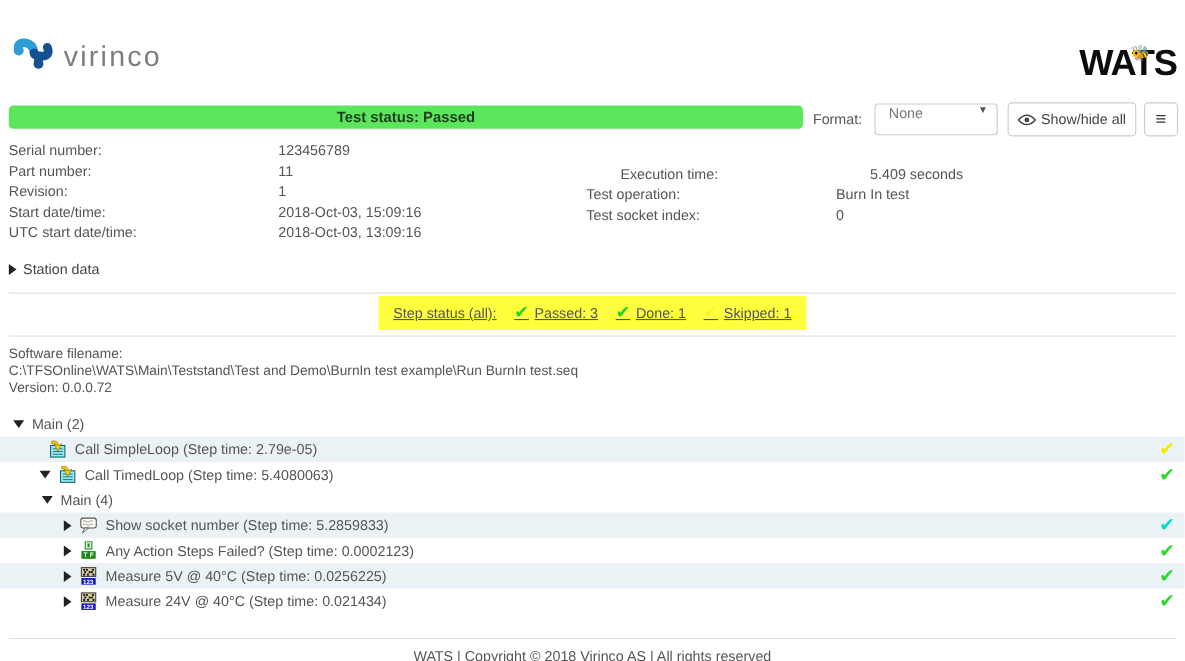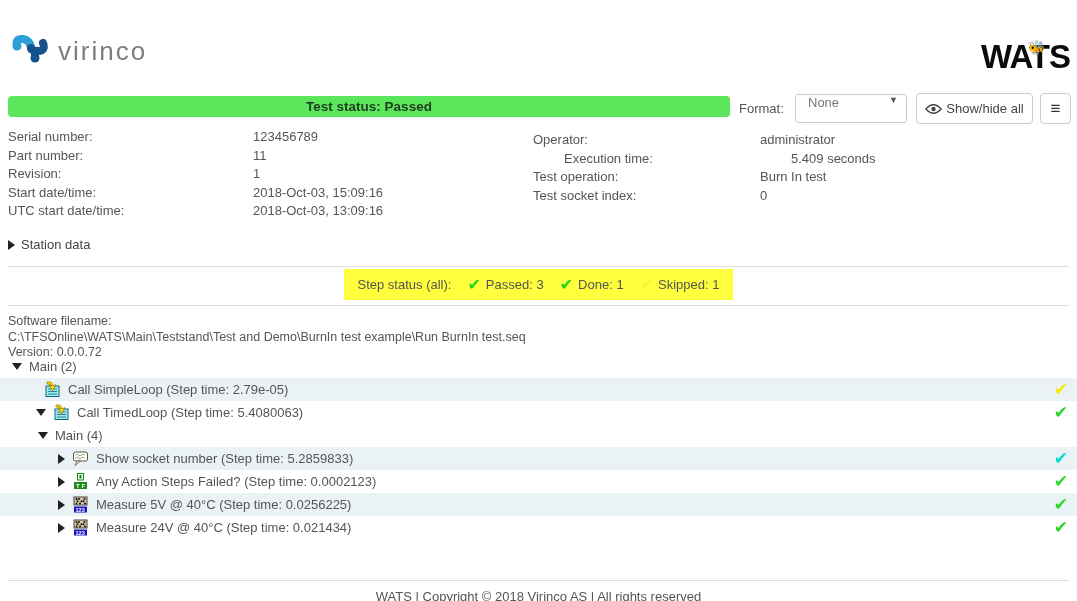--- a/index.html
+++ b/index.html
@@ -37,30 +37,30 @@
   
   .station { left:8px; top:213px; font-size:13px; color:#444; display:flex; align-items:center; gap:6px; cursor:pointer; }
   .tri-right { width:0; height:0; border-top:5px solid transparent; border-bottom:5px solid transparent; border-left:7px solid #222; display:inline-block; }
   .tri-down { width:0; height:0; border-left:5px solid transparent; border-right:5px solid transparent; border-top:7px solid #222; display:inline-block; }
 
   .hr { position:absolute; left:8px; right:8px; height:0; border-top:1px solid #ddd; }
   .hr1 { top:242px; } .hr2 { top:281px; } .hr3 { top:556px; }
 
   
   .step-status { left:50%; transform:translateX(-50%); top:245px; height:31px; background:#ffff3d;
-    display:flex; align-items:center; padding:0 14px; gap:16px; font-size:13px; color:#555; white-space:nowrap; }
+    display:flex; align-items:center; padding:0 14px; gap:16px; font-size:13px; color:#555; white-space:nowrap;text-decoration:underline; }
   .ss-item { display:flex; align-items:center; gap:5px; }
   .chk { font-weight:bold; font-size:16px; line-height:1; }
   .chk-green { color:#22d422; } .chk-yellow { color:#f4f438; }
 
   
   .software { left:8px; top:290px; font-size:12.5px; line-height:15.5px; color:#555; }
 
   
-  .tree { left:0; top:331px; right:0; }
+  .tree { left:0; top:350px; right:0; }
   .trow { position:relative; height:23px; display:flex; align-items:center; gap:7px; font-size:13px; color:#555; cursor:pointer; }
   .trow.hl { background:#ebf2f6; }
   .rowcheck { position:absolute; right:9px; top:2px; font-size:17px; font-weight:bold; line-height:19px; }
   .ck-green { color:#29d829; } .ck-cyan { color:#00dcc8; } .ck-yellow { color:#f5e800; }
   .ticon { width:17px; height:17px; flex:0 0 17px; }
   .ind0 { margin-left:12px; } .ind1 { margin-left:44px; } .ind1b { margin-left:36px; }
   .ind2 { margin-left:38px; } .ind3 { margin-left:58px; }
   .grp { color:#555; }
 
   
@@ -109,22 +109,20 @@
     <span class="info-label">Serial number:</span><span>123456789</span></div>
   <div class="abs info-row lcol" style="left:8px;top:122.6px">
     <span class="info-label">Part number:</span><span>11</span></div>
   <div class="abs info-row lcol" style="left:8px;top:141.2px">
     <span class="info-label">Revision:</span><span>1</span></div>
   <div class="abs info-row lcol" style="left:8px;top:159.8px">
     <span class="info-label">Start date/time:</span><span>2018-Oct-03, 15:09:16</span></div>
   <div class="abs info-row lcol" style="left:8px;top:178.4px">
     <span class="info-label">UTC start date/time:</span><span>2018-Oct-03, 13:09:16</span></div>
 
-  <div class="abs info-row rcol" style="left:533px;top:107px">
-    <span class="info-label">Operator:</span><span>administrator</span></div>
   <div class="abs info-row rcol" style="left:564px;top:125.6px">
     <span class="info-label">Execution time:</span><span>5.409 seconds</span></div>
   <div class="abs info-row rcol" style="left:533px;top:144.2px">
     <span class="info-label">Test operation:</span><span>Burn In test</span></div>
   <div class="abs info-row rcol" style="left:533px;top:162.8px">
     <span class="info-label">Test socket index:</span><span>0</span></div>
 
   <div class="abs station">
     <span class="tri-right"></span>
     <span>Station data</span>

